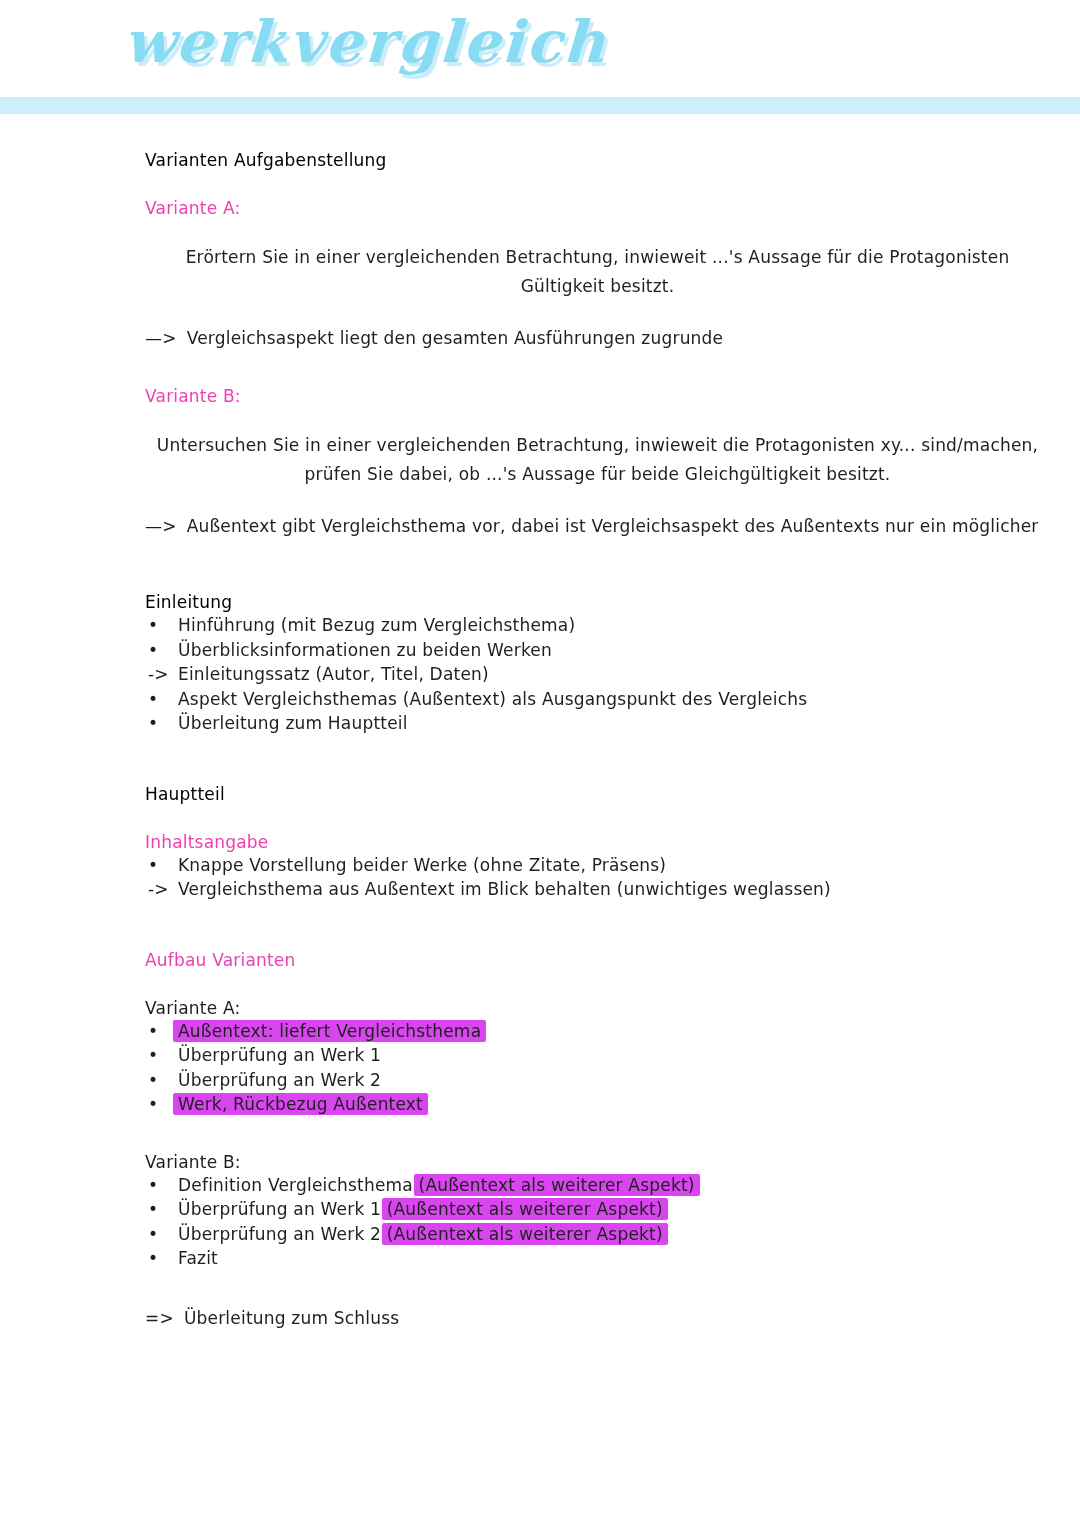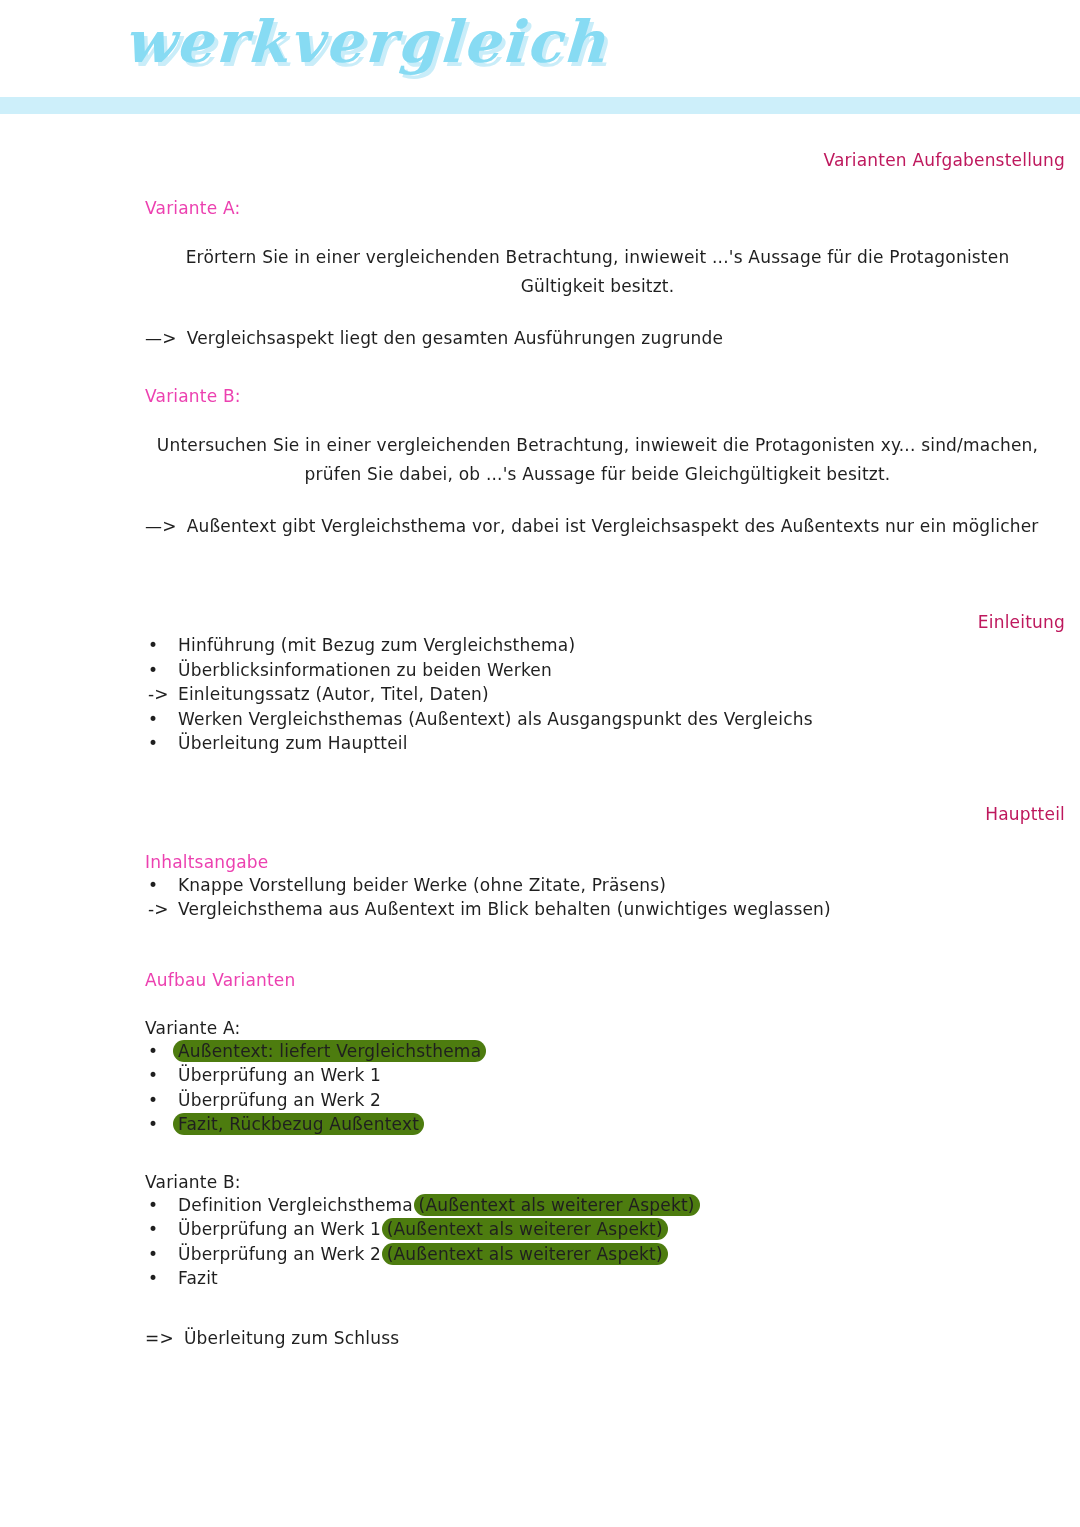--- a/index.html
+++ b/index.html
@@ -42,21 +42,21 @@
     height: 17px;
     background: #cdeffa;
   }
   .content {
     padding: 36px 60px 0 145px;
     width: 920px;
     box-sizing: content-box;
     font-size: 17px;
     letter-spacing: 0.2px;
   }
-  .h-cyan   { color: #be185d; text-align: right; }
+  .h-cyan   { color: #000000; }
   .h-pink   { color: #ec41b0; }
   .h-purple { color: #b18bd8; }
   .h-black  { color: #1f1f1f; }
   .heading {
     font-size: 17px;
     font-weight: normal;
     margin: 0 0 0 0;
     line-height: 22px;
   }
   .para {
@@ -84,34 +84,34 @@
     line-height: 24.5px;
     max-width: 920px;
   }
   ul.plain .marker {
     flex: 0 0 30px;
     text-align: left;
     padding-left: 3px;
   }
   ul.plain .li-text { flex: 1 1 auto; }
   .hl {
-    background: #4d7c0f;
-    border-radius: 11px;
+    background: #d946ef;
+    border-radius: 2px;
     padding: 1px 5px;
     margin-left: -5px;
     box-decoration-break: clone;
     -webkit-box-decoration-break: clone;
   }
   span:empty { display: none; }
   
   .mt-sm { margin-top: 24px; text-align: center; }
   .mt-md { margin-top: 26px; }
   .mt-lg { margin-top: 47px; }
   .mt-xl { margin-top: 34px; }
-  .mt-xxl { margin-top: 72px; }
+  .mt-xxl { margin-top: 52px; }
 </style>
 </head>
 <body>
 
 <header class="page-header">
   <div class="script-title">Werkvergleich</div>
   <div class="header-band"></div>
 </header>
 
 <main class="content">
@@ -146,21 +146,21 @@
     <li>
       <span class="marker">•</span>
       <span class="li-text">Überblicksinformationen zu beiden Werken</span>
     </li>
     <li>
       <span class="marker">-&gt;</span>
       <span class="li-text">Einleitungssatz (Autor, Titel, Daten)</span>
     </li>
     <li>
       <span class="marker">•</span>
-      <span class="li-text">Werken Vergleichsthemas (Außentext) als Ausgangspunkt des Vergleichs</span>
+      <span class="li-text">Aspekt Vergleichsthemas (Außentext) als Ausgangspunkt des Vergleichs</span>
     </li>
     <li>
       <span class="marker">•</span>
       <span class="li-text">Überleitung zum Hauptteil</span>
     </li>
   </ul>
 
   <h2 class="heading h-cyan mt-lg">Hauptteil</h2>
 
   <h3 class="heading h-pink mt-md">Inhaltsangabe</h3>
@@ -189,21 +189,21 @@
     <li>
       <span class="marker">•</span>
       <span class="li-text"><span>Überprüfung an Werk 1</span></span>
     </li>
     <li>
       <span class="marker">•</span>
       <span class="li-text"><span>Überprüfung an Werk 2</span></span>
     </li>
     <li>
       <span class="marker">•</span>
-      <span class="li-text"><span class="hl">Fazit, Rückbezug Außentext</span></span>
+      <span class="li-text"><span class="hl">Werk, Rückbezug Außentext</span></span>
     </li>
   </ul>
 
   <div class="heading h-black mt-xl">Variante B:</div>
 
   <ul class="plain mt-md">
     <li>
       <span class="marker">•</span>
       <span class="li-text"><span>Definition Vergleichsthema </span><span class="hl">(Außentext als weiterer Aspekt)</span></span>
     </li>

